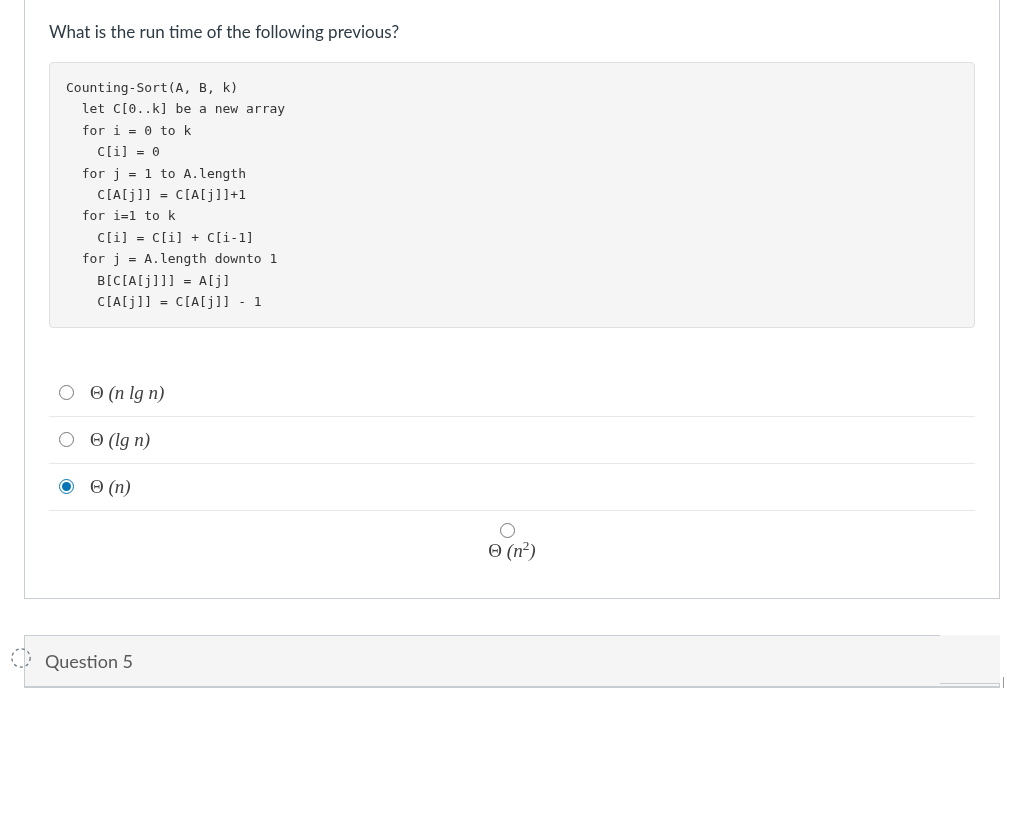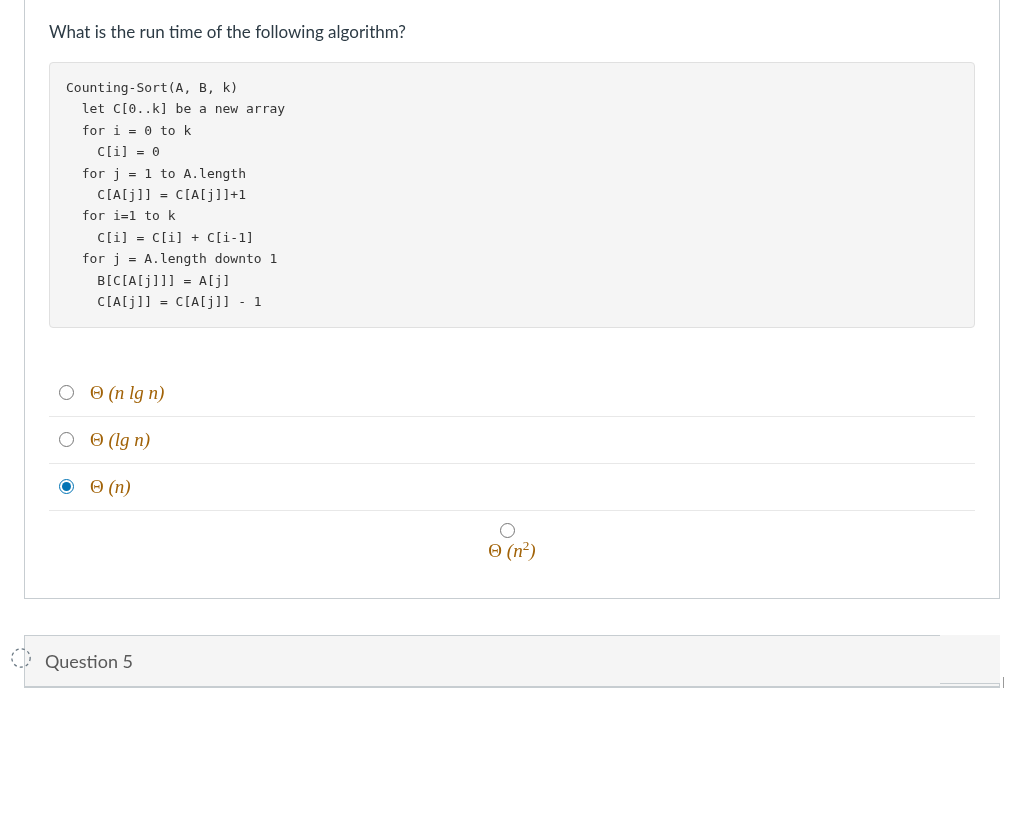--- a/index.html
+++ b/index.html
@@ -58,21 +58,21 @@
     .option-row input[type="radio"] {
       width: 15px;
       height: 15px;
       margin-right: 16px;
       margin-left: 6px;
       accent-color: #0374b5;
     }
     .option-label {
       font-family: "Times New Roman", serif;
       font-size: 19px;
-      color: #a16207;
+      color: #404040;
       font-style: italic;
     }
     .theta {
       font-style: normal;
     }
     sup {
       font-size: 0.7em;
       vertical-align: super;
       font-style: normal;
     }
@@ -133,21 +133,21 @@
       bottom: -6px;
       height: 12px;
       border-right: 1px solid #999;
     }
   </style>
 </head>
 <body>
 
 <div class="question-card">
   <div class="question-body">
-    <p class="question-prompt">What is the run time of the following algorithm?</p>
+    <p class="question-prompt">What is the run time of the following previous?</p>
     <div class="code-block">Counting-Sort(A, B, k)
   let C[0..k] be a new array
   for i = 0 to k
     C[i] = 0
   for j = 1 to A.length
     C[A[j]] = C[A[j]]+1
   for i=1 to k
     C[i] = C[i] + C[i-1]
   for j = A.length downto 1
     B[C[A[j]]] = A[j]

